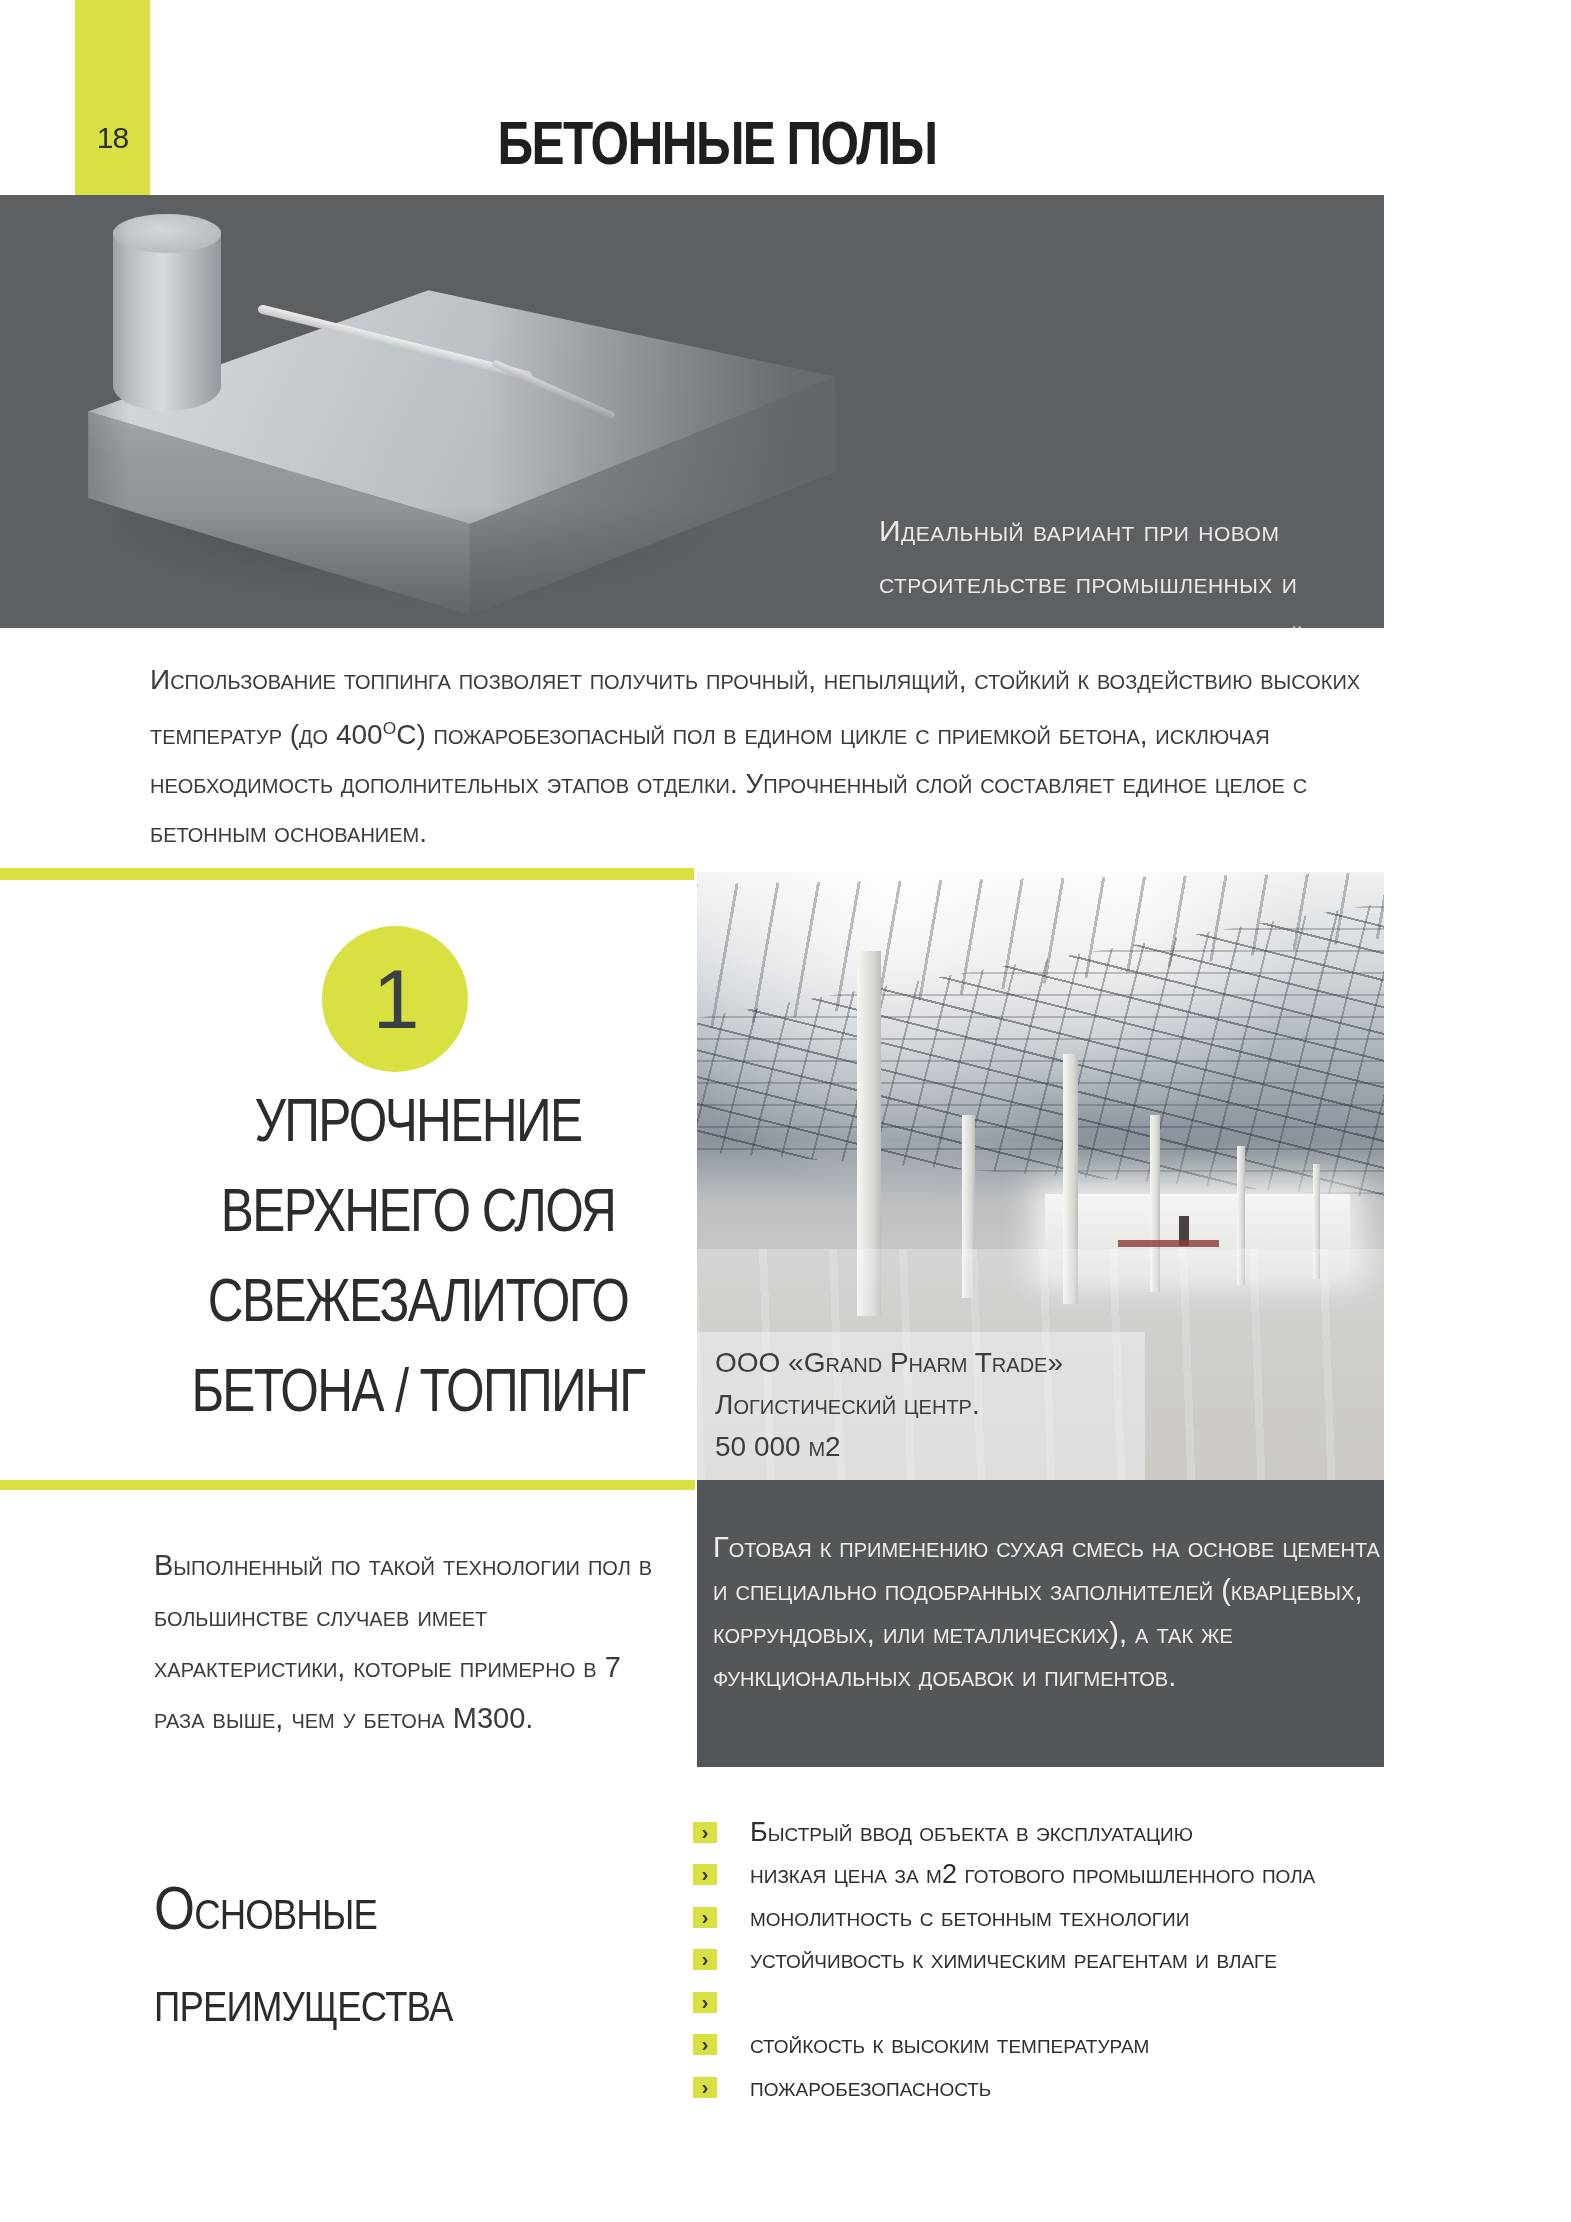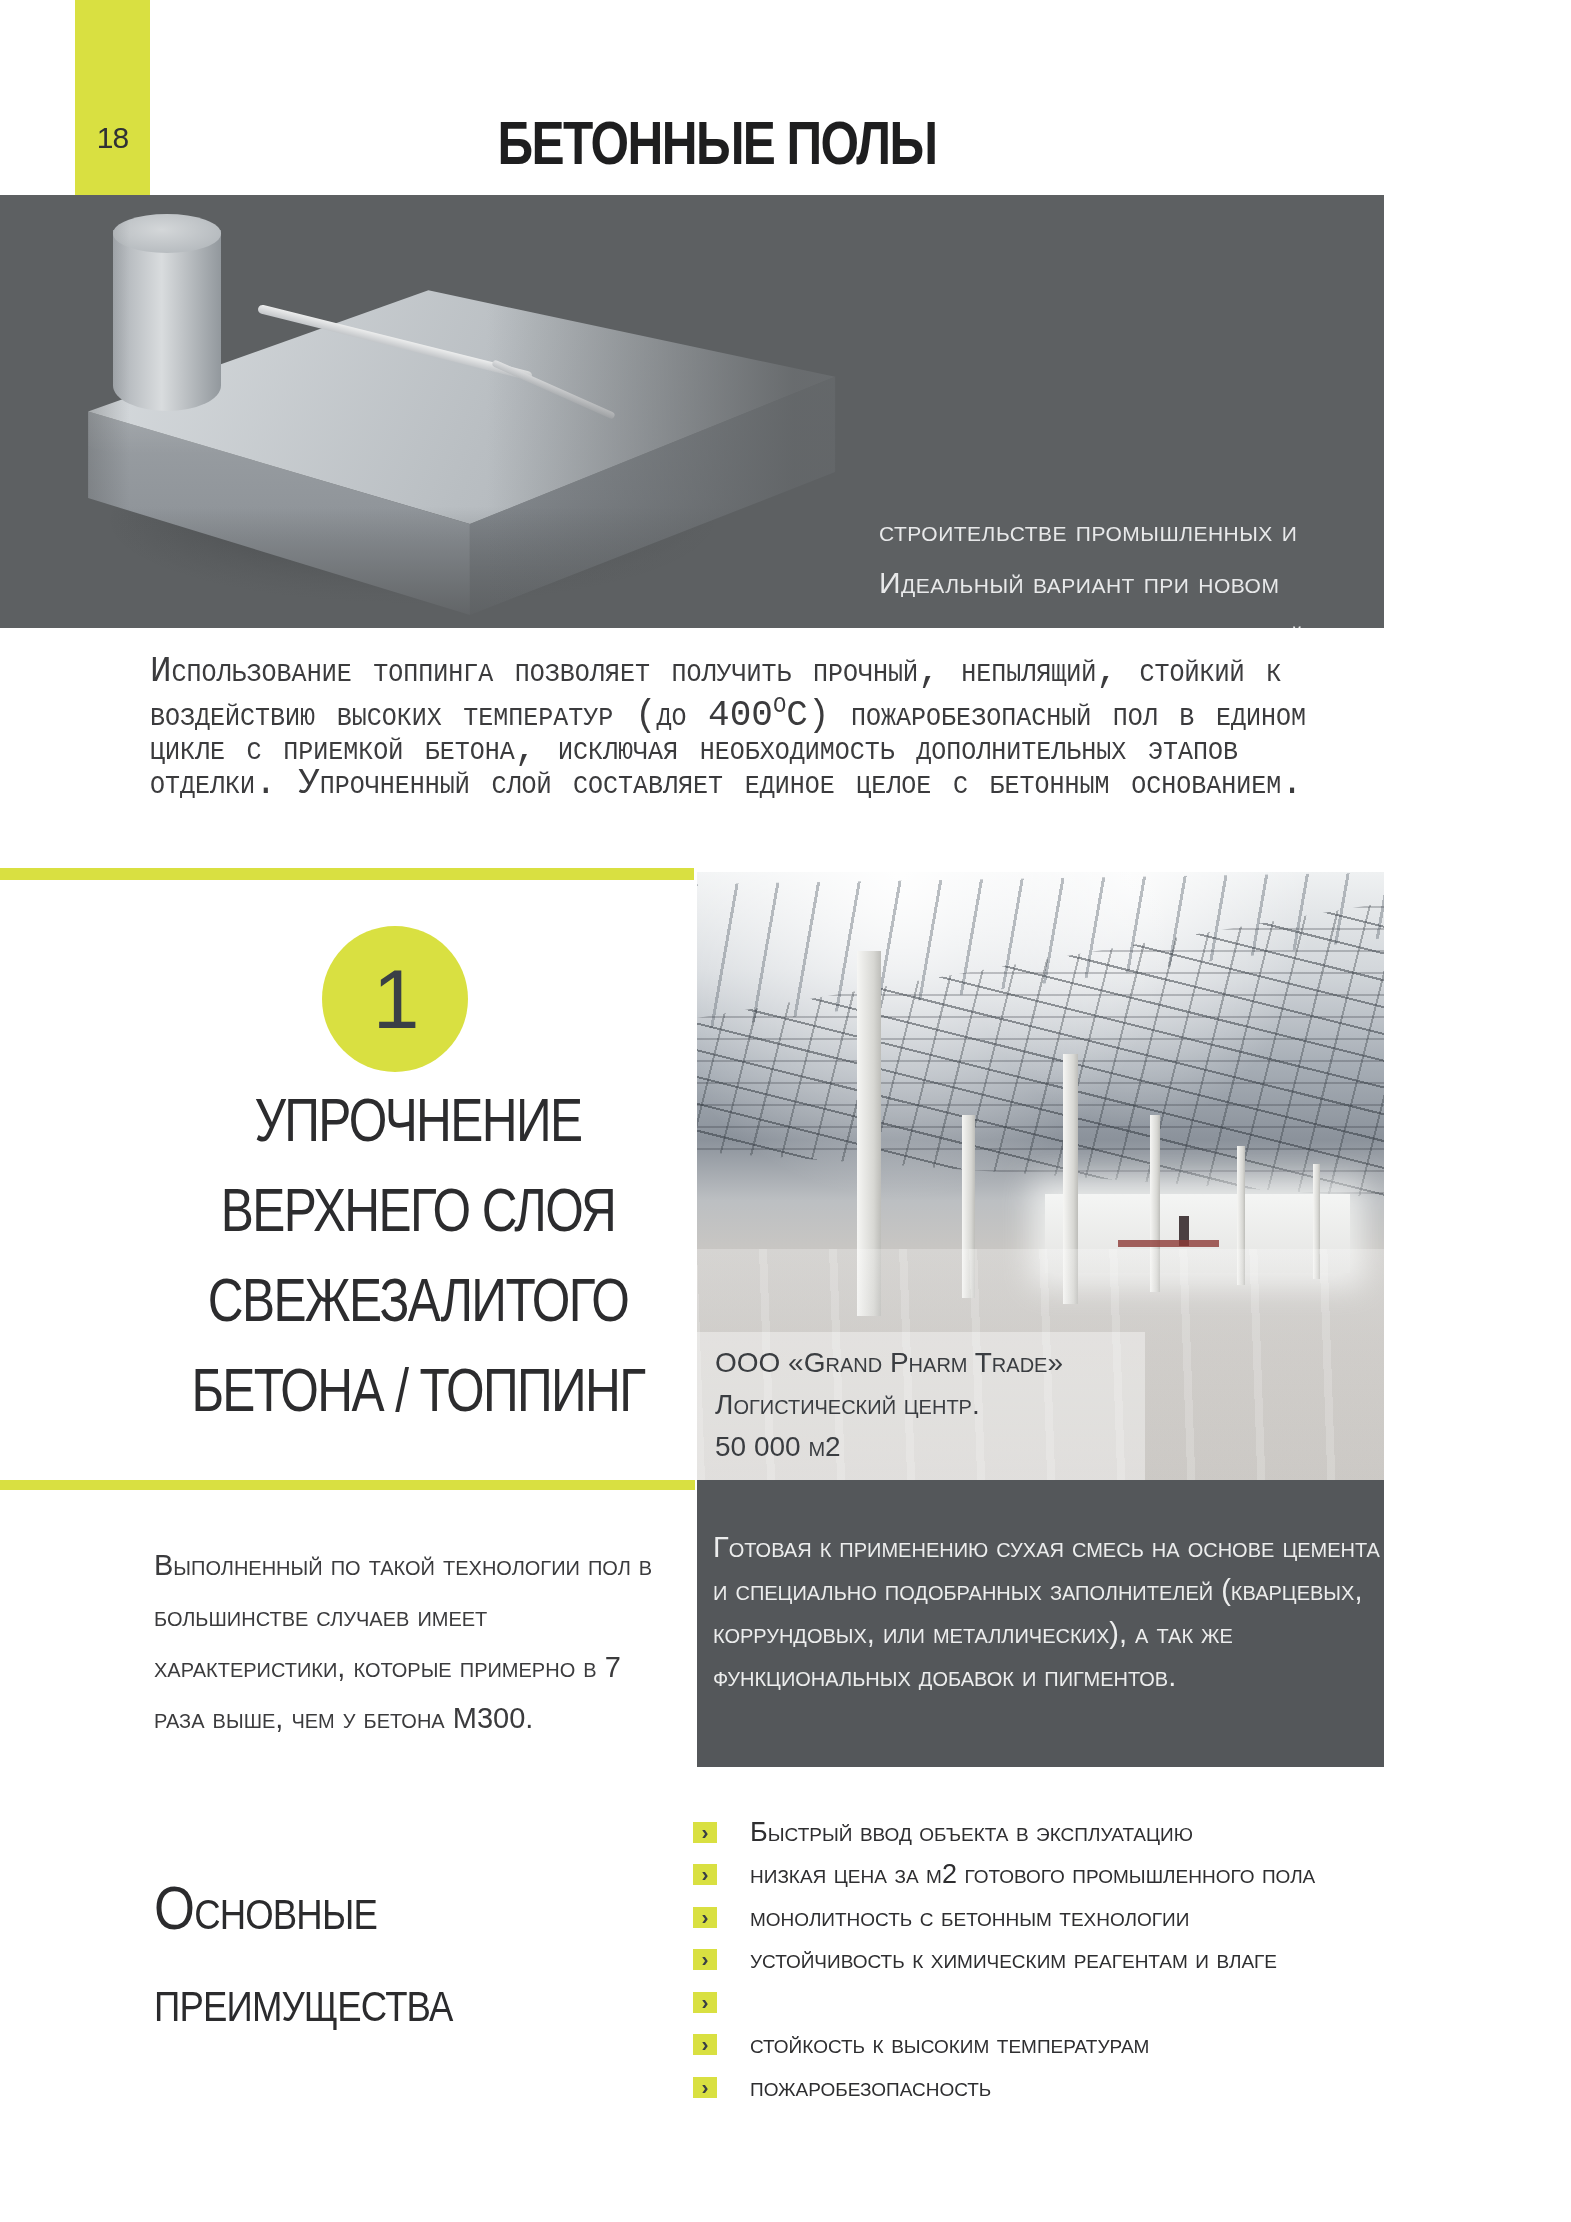--- a/index.html
+++ b/index.html
@@ -40,21 +40,21 @@
   .trowel{position:absolute;left:27%;top:33%;width:34%;height:9px;border-radius:5px;
           background:linear-gradient(180deg,#eceded,#c3c6c9);transform:rotate(14deg);}
   .trowel2{position:absolute;left:55%;top:44%;width:16%;height:7px;border-radius:4px;
            background:linear-gradient(180deg,#e6e7e8,#bfc2c5);transform:rotate(24deg);}
   .slab-fade{position:absolute;inset:0;
              background:linear-gradient(90deg,rgba(93,96,98,0) 55%,rgba(93,96,98,0.85) 92%),
                         linear-gradient(180deg,rgba(93,96,98,0) 72%,rgba(93,96,98,0.9) 97%),
                         linear-gradient(270deg,rgba(93,96,98,0) 88%,rgba(93,96,98,0.9) 100%);}
 
   
-  .intro{left:150px;top:655px;width:1215px;font-size:36px;line-height:34px;color:#3b3b3d;font-family:Liberation Mono, monospace;}
+  .intro{left:150px;top:655px;width:1215px;font-size:28px;line-height:49px;color:#3b3b3d;}
   .intro sup{font-size:0.62em;vertical-align:super;}
 
   
   .divider1{left:0;top:868px;width:694px;height:12px;background:#d9e041;}
   .divider2{left:0;top:1480px;width:695px;height:10px;background:#d9e041;}
 
   
   .num-circle{left:322px;top:926px;width:146px;height:146px;border-radius:50%;background:#d9e041;
               display:flex;align-items:center;justify-content:center;}
   .num-circle span{font-size:84px;color:#3a4046;letter-spacing:-2px;}
@@ -123,22 +123,22 @@
       <div class="slab-left"></div>
       <div class="slab-top"></div>
       <div class="slab-band"></div>
       <div class="cyl-body"></div>
       <div class="cyl-top"></div>
       <div class="trowel"></div>
       <div class="trowel2"></div>
       <div class="slab-fade"></div>
     </div>
     <div class="banner-text sc">
+      <div>Идеальный вариант при новом</div>
       <div>строительстве промышленных и</div>
-      <div>Идеальный вариант при новом</div>
       <div>коммерческих объектов - устройство</div>
 
     </div>
   </div>
 
   <div class="abs intro sc">
     <span>Использование топпинга позволяет получить прочный, непылящий, стойкий к воздействию высоких температур (до 400</span><sup>О</sup><span>С) пожаробезопасный пол в едином цикле с приемкой бетона, исключая необходимость дополнительных этапов отделки. Упрочненный слой составляет единое целое с бетонным основанием.</span>
   </div>
 
   <div class="abs divider1"></div>

